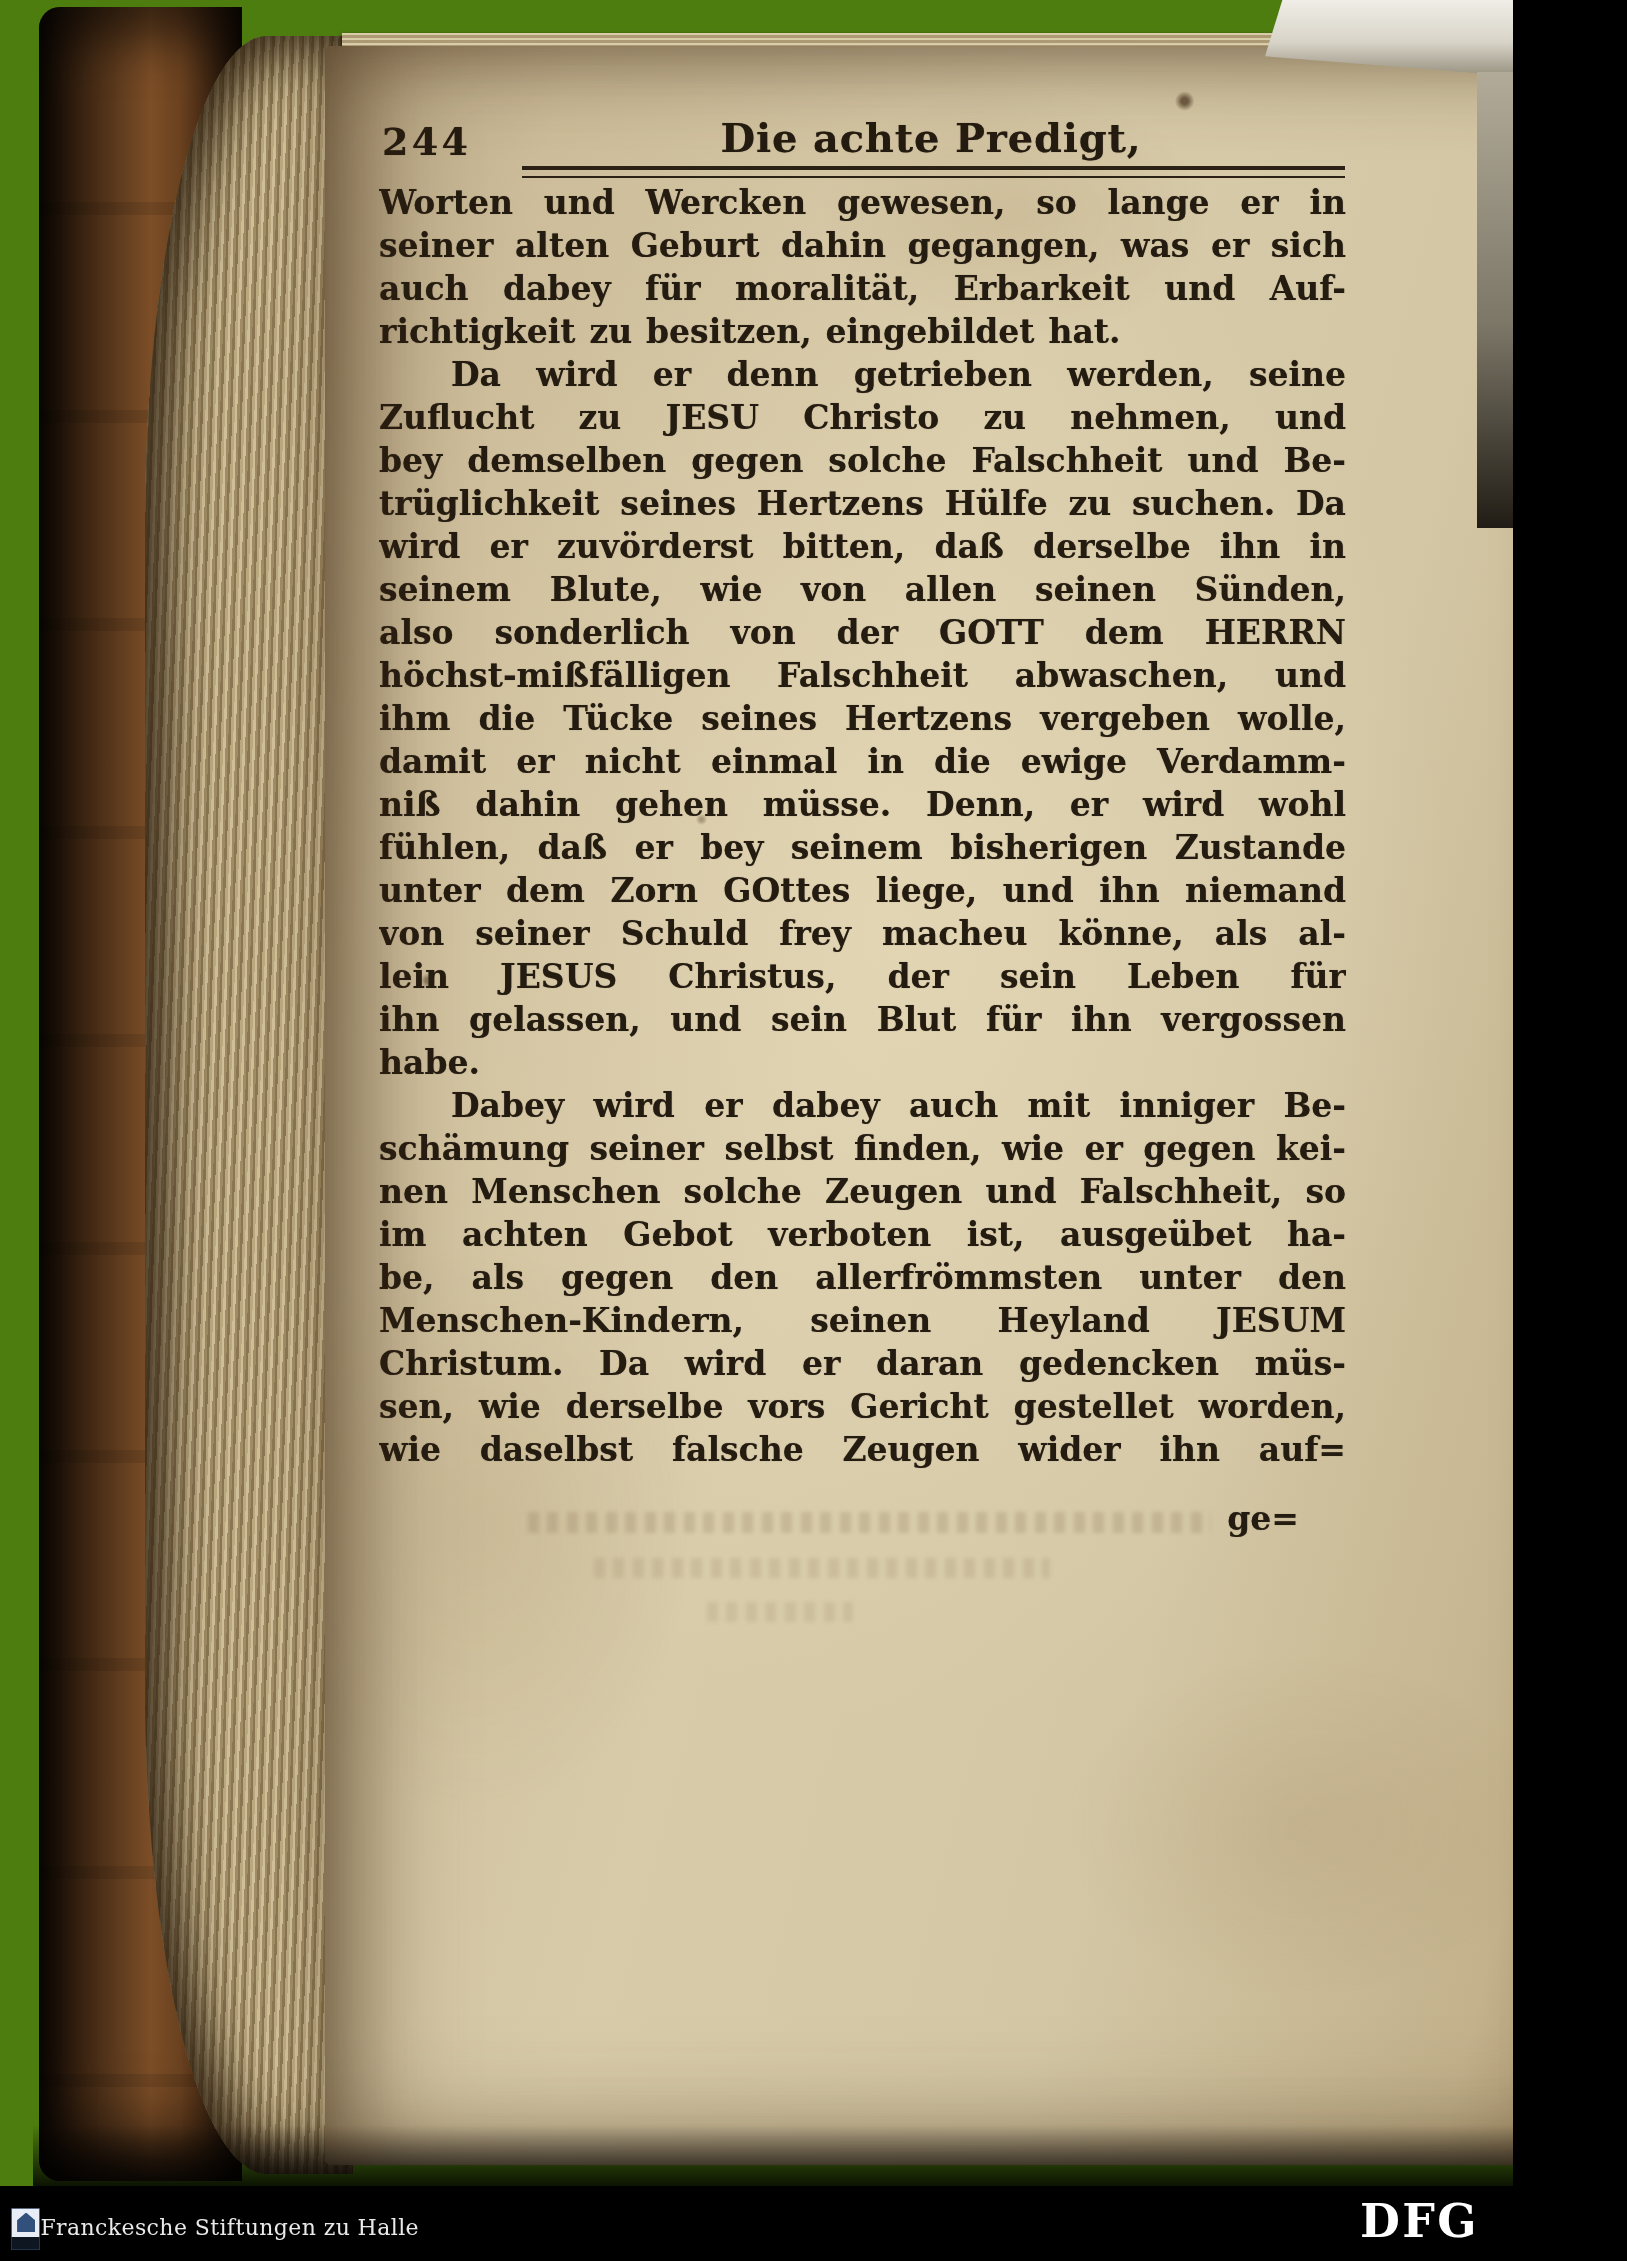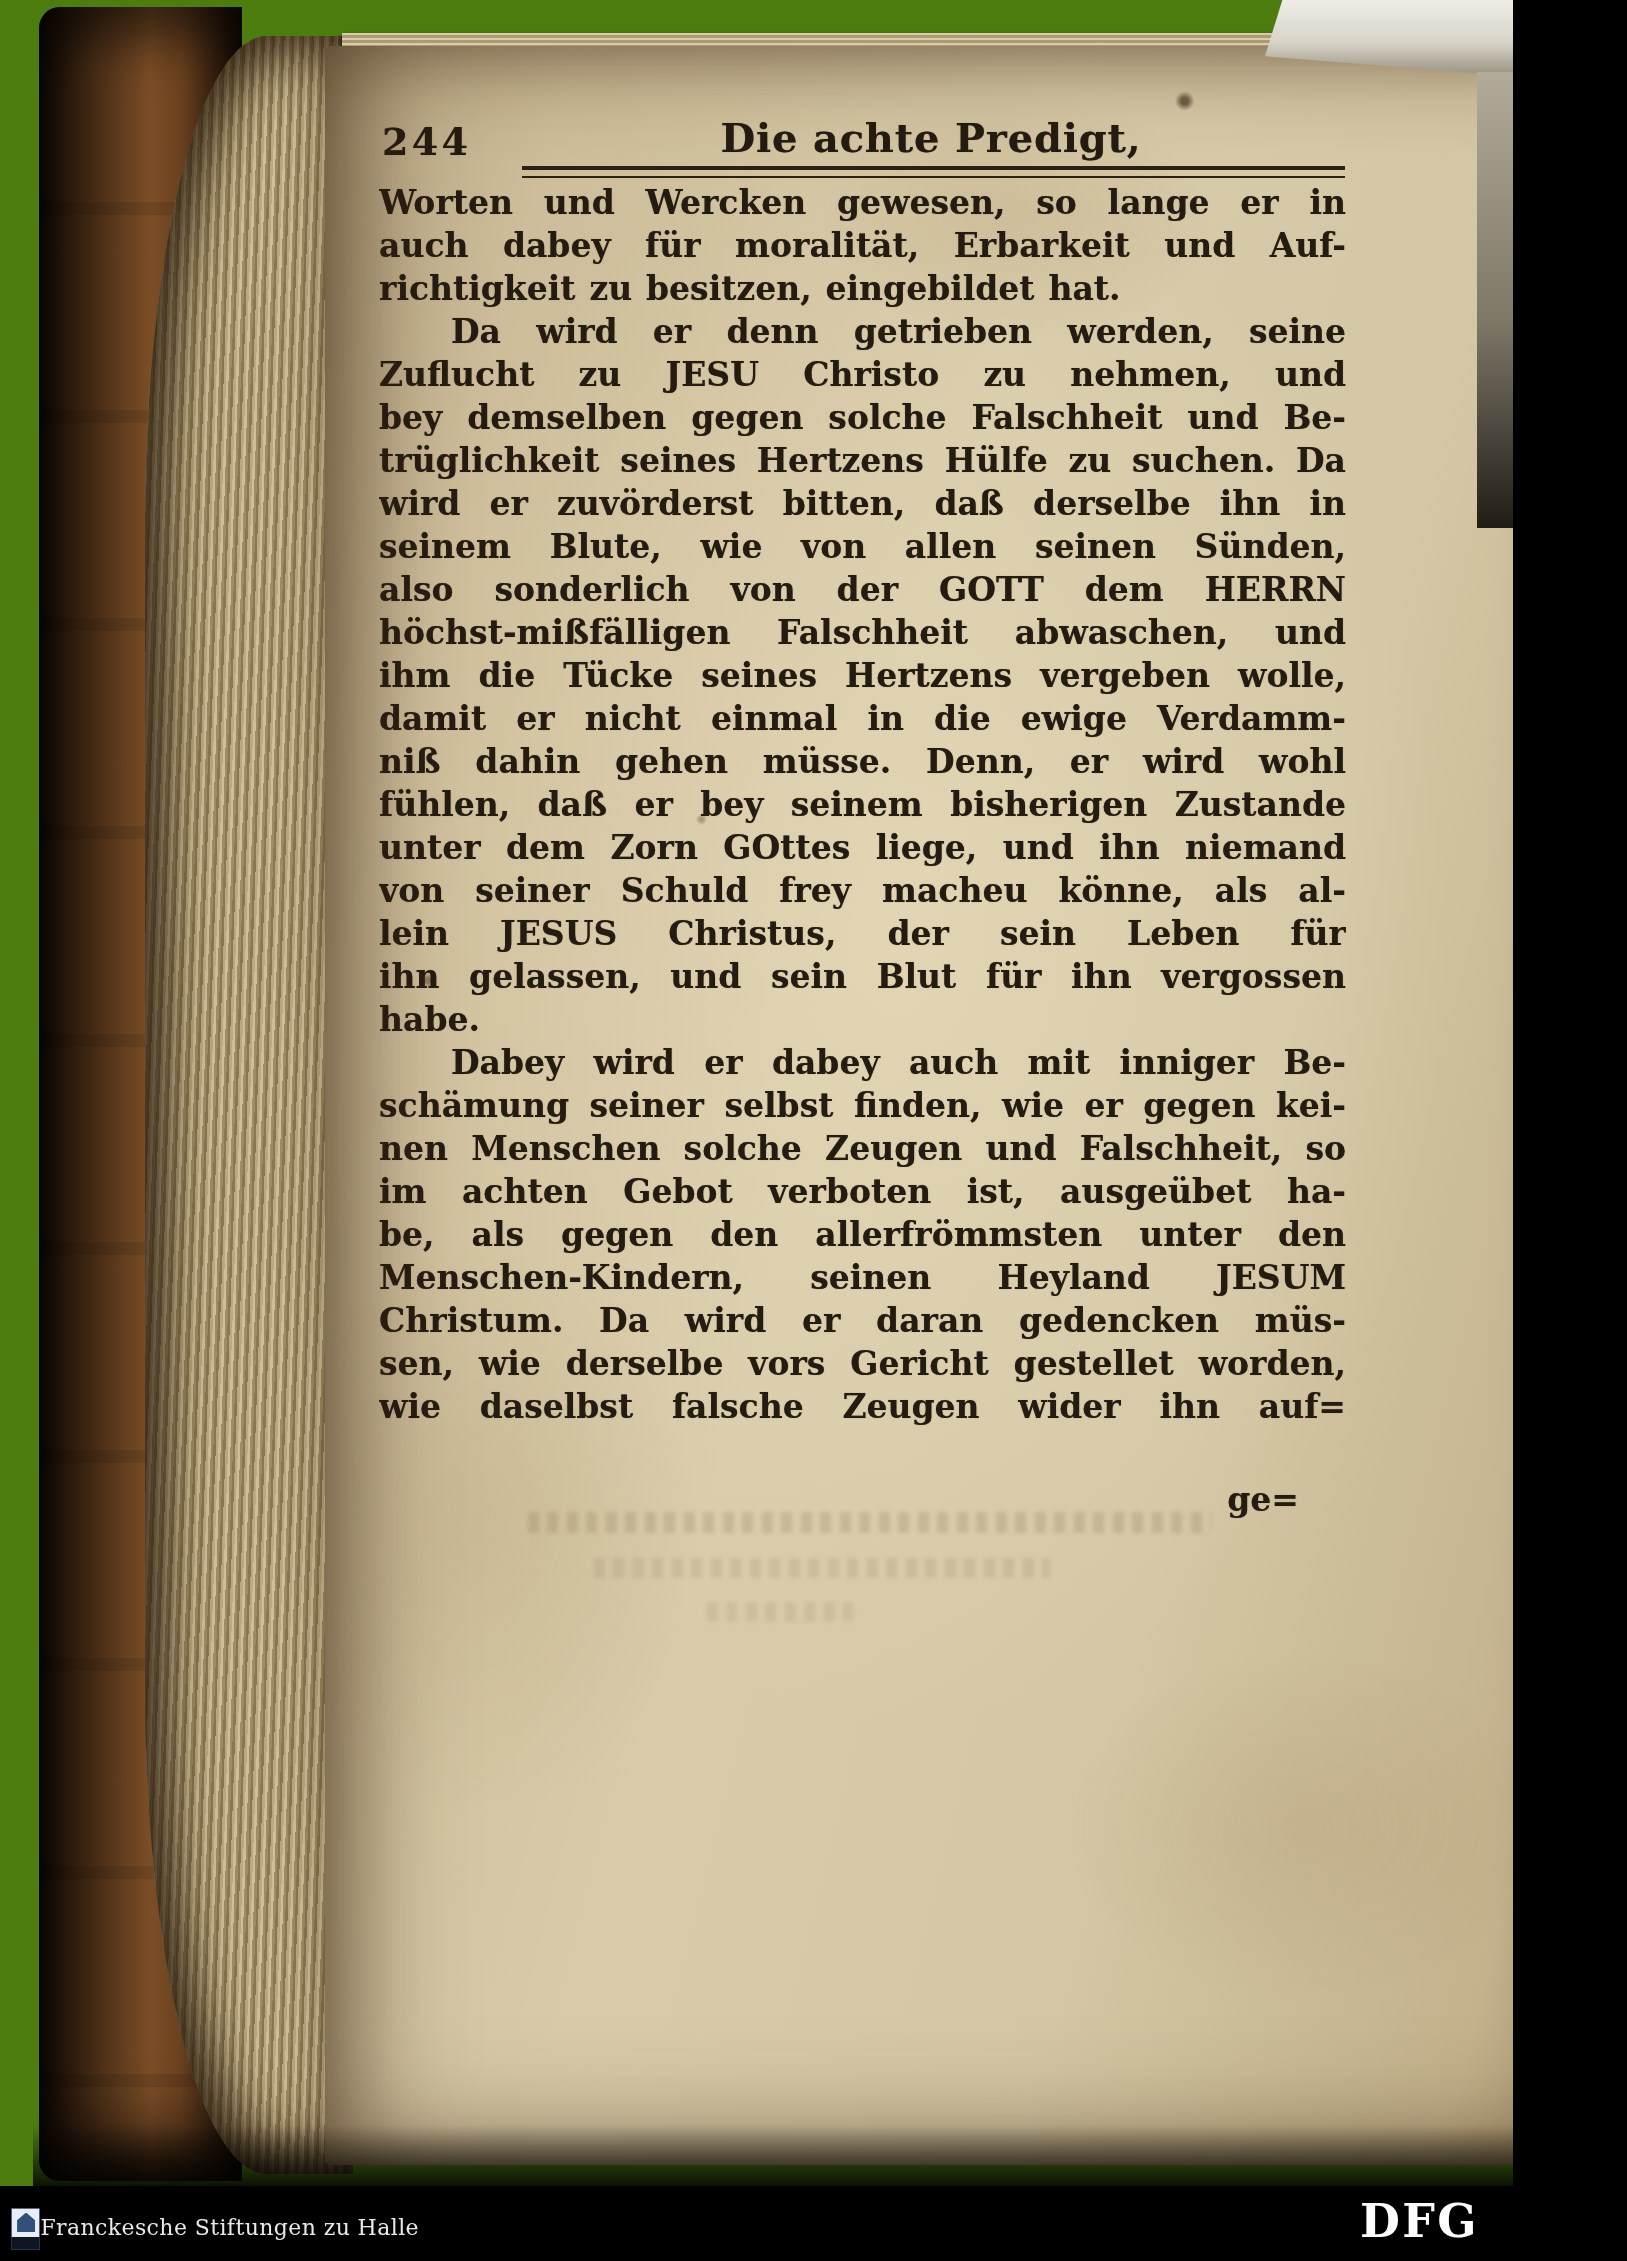--- a/index.html
+++ b/index.html
@@ -96,21 +96,21 @@
     position:absolute;left:54px;top:135px;width:967px;
   }
   .line{
     font-size:33px;font-weight:700;line-height:43px;height:43px;white-space:nowrap;
     text-align:justify;text-align-last:justify;word-spacing:2.4px;
     overflow:hidden;
   }
   .line.indent{text-indent:72px;}
   .line.end{text-align-last:left;}
   .catchword{
-    margin-top:0;text-align:right;padding-right:47px;
+    margin-top:19px;text-align:right;padding-right:47px;
     font-size:33px;font-weight:700;line-height:43px;
   }
   
   .bleed{
     position:absolute;pointer-events:none;opacity:.20;filter:blur(2px);
     background:repeating-linear-gradient(90deg,rgba(98,76,48,.8) 0 10.6px,rgba(98,76,48,0) 10.6px 19.5px);
   }
   .bleed.b1{left:203px;top:1466px;width:683px;height:21px;}
   .bleed.b2{left:269px;top:1512px;width:456px;height:19.5px;opacity:.14;}
   .bleed.b3{left:382px;top:1556px;width:146px;height:19.5px;opacity:.12;}
@@ -151,20 +151,21 @@
     <div class="stains"></div>
 
     <div class="pagenum ink">244</div>
     <div class="header ink">Die achte Predigt,</div>
     <div class="rule top"></div>
     <div class="rule bot"></div>
 
     <div class="body ink">
 
     <div class="line">Worten und Wercken gewesen, so lange er in</div>
+        <div class="line">seiner alten Geburt dahin gegangen, was er sich</div>
         <div class="line">auch dabey für moralität, Erbarkeit und Auf-</div>
         <div class="line end">richtigkeit zu besitzen, eingebildet hat.</div>
         <div class="line indent">Da wird er denn getrieben werden, seine</div>
         <div class="line">Zuflucht zu JESU Christo zu nehmen, und</div>
         <div class="line">bey demselben gegen solche Falschheit und Be-</div>
         <div class="line">trüglichkeit seines Hertzens Hülfe zu suchen. Da</div>
         <div class="line">wird er zuvörderst bitten, daß derselbe ihn in</div>
         <div class="line">seinem Blute, wie von allen seinen Sünden,</div>
         <div class="line">also sonderlich von der GOTT dem HERRN</div>
         <div class="line">höchst-mißfälligen Falschheit abwaschen, und</div>

